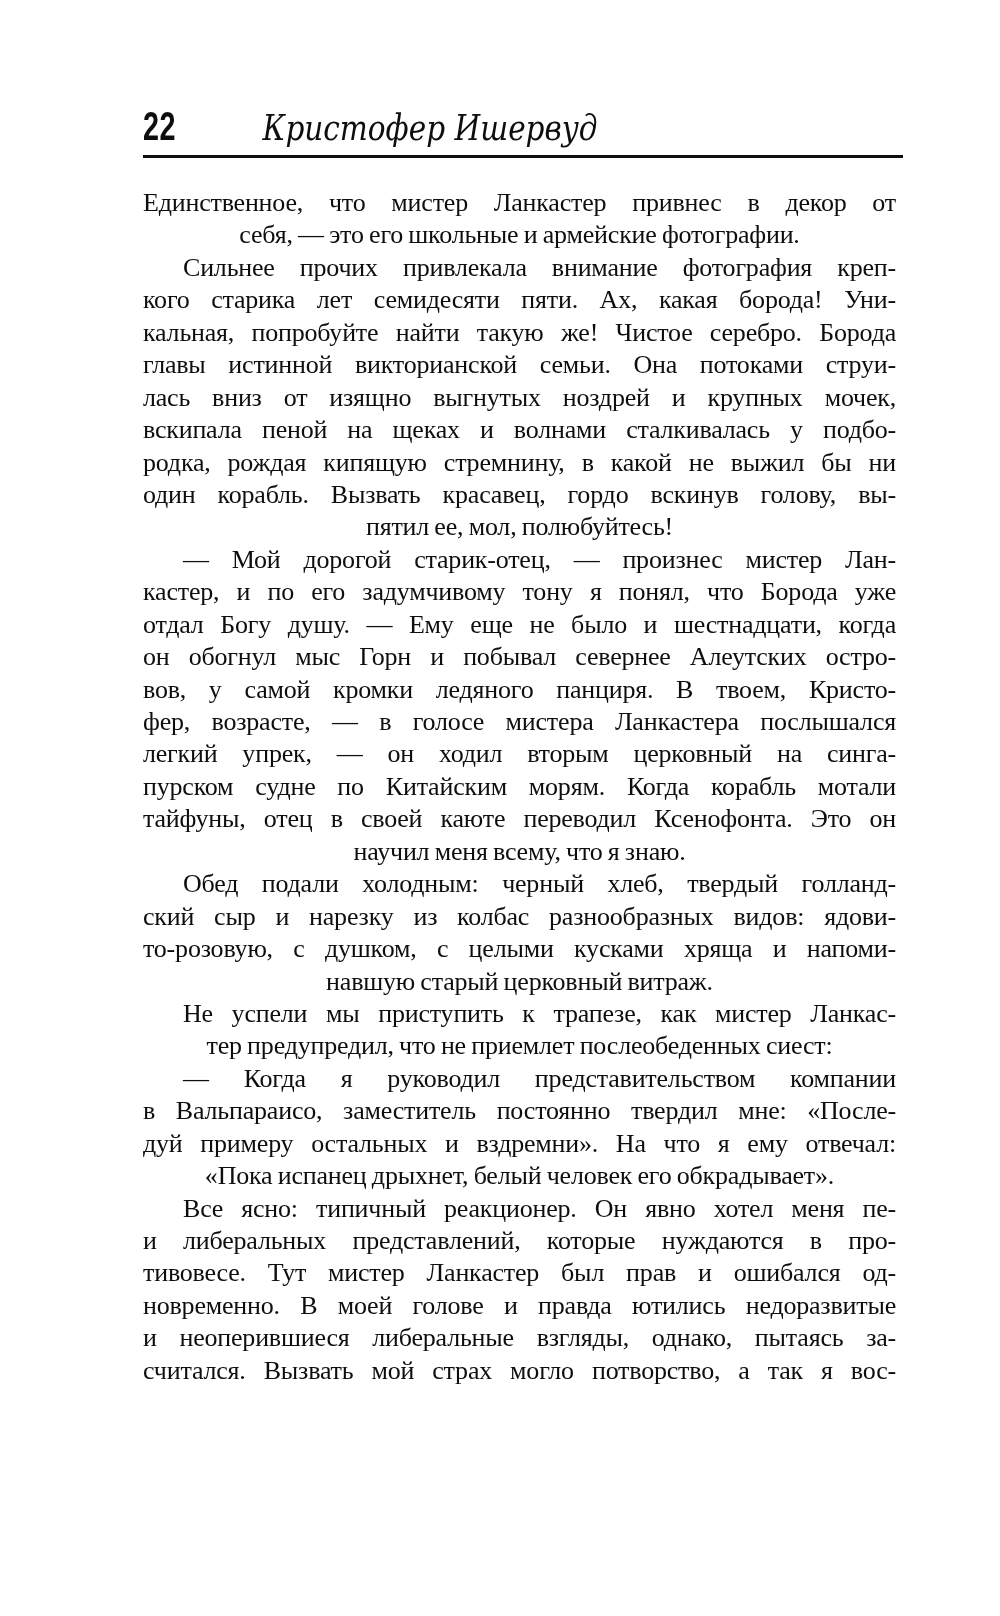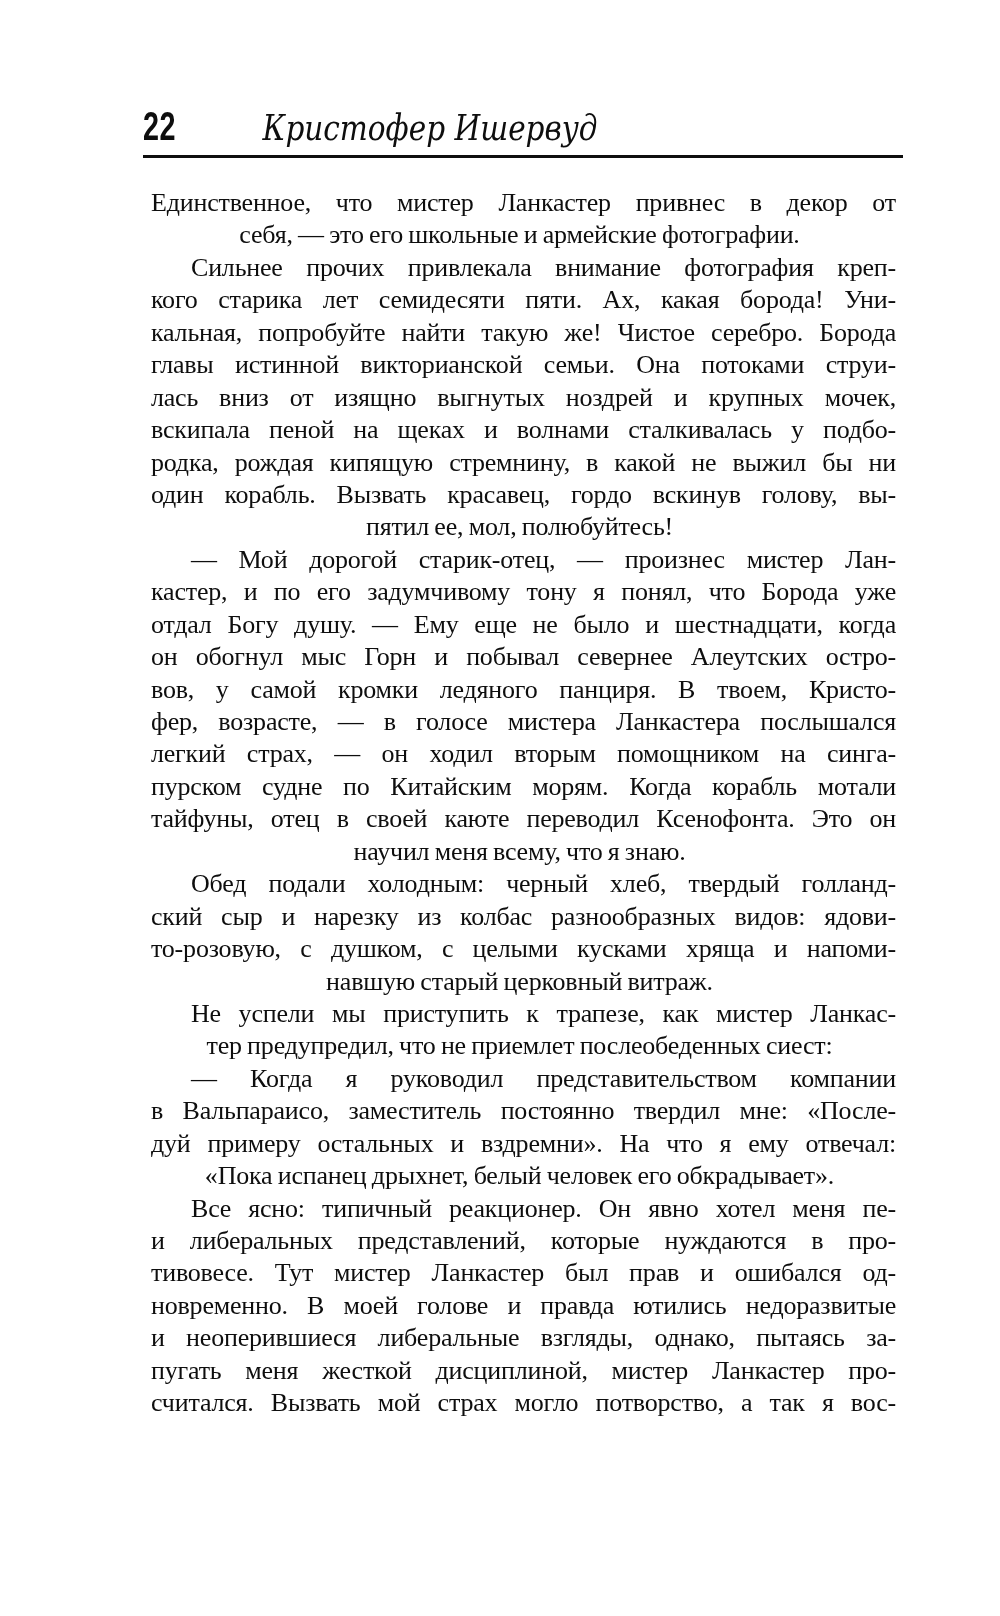--- a/index.html
+++ b/index.html
@@ -64,21 +64,20 @@
   .line {
     height: 32.45px;
     line-height: 32.45px;
     overflow: hidden;
     white-space: normal;
     text-align: center;
   }
   .line.j {
     text-align: justify;
     text-align-last: justify;
-    margin-left: 8px;
   }
   .line.ind { padding-left: 40px; }
 </style>
 </head>
 <body>
 
 <div class="page">
 
   <div class="header">
     <span class="page-number">22</span>
@@ -98,36 +97,35 @@
       <div class="line j">вскипала пеной на щеках и волнами сталкивалась у подбо-</div>
       <div class="line j">родка, рождая кипящую стремнину, в какой не выжил бы ни</div>
       <div class="line j">один корабль. Вызвать красавец, гордо вскинув голову, вы-</div>
       <div class="line">пятил ее, мол, полюбуйтесь!</div>
       <div class="line j ind">— Мой дорогой старик-отец, — произнес мистер Лан-</div>
       <div class="line j">кастер, и по его задумчивому тону я понял, что Борода уже</div>
       <div class="line j">отдал Богу душу. — Ему еще не было и шестнадцати, когда</div>
       <div class="line j">он обогнул мыс Горн и побывал севернее Алеутских остро-</div>
       <div class="line j">вов, у самой кромки ледяного панциря. В твоем, Кристо-</div>
       <div class="line j">фер, возрасте, — в голосе мистера Ланкастера послышался</div>
-      <div class="line j">легкий страх, — он ходил вторым помощником на синга-</div>
+      <div class="line j">легкий упрек, — он ходил вторым церковный на синга-</div>
       <div class="line j">пурском судне по Китайским морям. Когда корабль мотали</div>
       <div class="line j">тайфуны, отец в своей каюте переводил Ксенофонта. Это он</div>
       <div class="line">научил меня всему, что я знаю.</div>
       <div class="line j ind">Обед подали холодным: черный хлеб, твердый голланд-</div>
       <div class="line j">ский сыр и нарезку из колбас разнообразных видов: ядови-</div>
       <div class="line j">то-розовую, с душком, с целыми кусками хряща и напоми-</div>
       <div class="line">навшую старый церковный витраж.</div>
       <div class="line j ind">Не успели мы приступить к трапезе, как мистер Ланкас-</div>
       <div class="line">тер предупредил, что не приемлет послеобеденных сиест:</div>
       <div class="line j ind">— Когда я руководил представительством компании</div>
       <div class="line j">в Вальпараисо, заместитель постоянно твердил мне: «После-</div>
       <div class="line j">дуй примеру остальных и вздремни». На что я ему отвечал:</div>
       <div class="line">«Пока испанец дрыхнет, белый человек его обкрадывает».</div>
       <div class="line j ind">Все ясно: типичный реакционер. Он явно хотел меня пе-</div>
       <div class="line j">и либеральных представлений, которые нуждаются в про-</div>
       <div class="line j">тивовесе. Тут мистер Ланкастер был прав и ошибался од-</div>
       <div class="line j">новременно. В моей голове и правда ютились недоразвитые</div>
       <div class="line j">и неоперившиеся либеральные взгляды, однако, пытаясь за-</div>
-      <div class="line j">пугать меня жесткой дисциплиной, мистер Ланкастер про-</div>
       <div class="line j">считался. Вызвать мой страх могло потворство, а так я вос-</div>
     </div>
 
 </div>
 
 </body></html>

